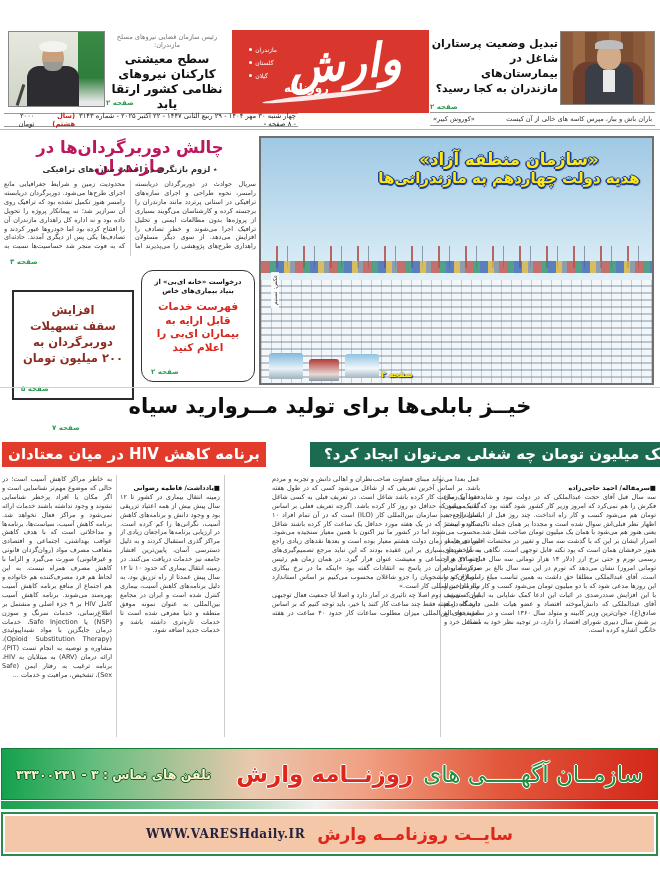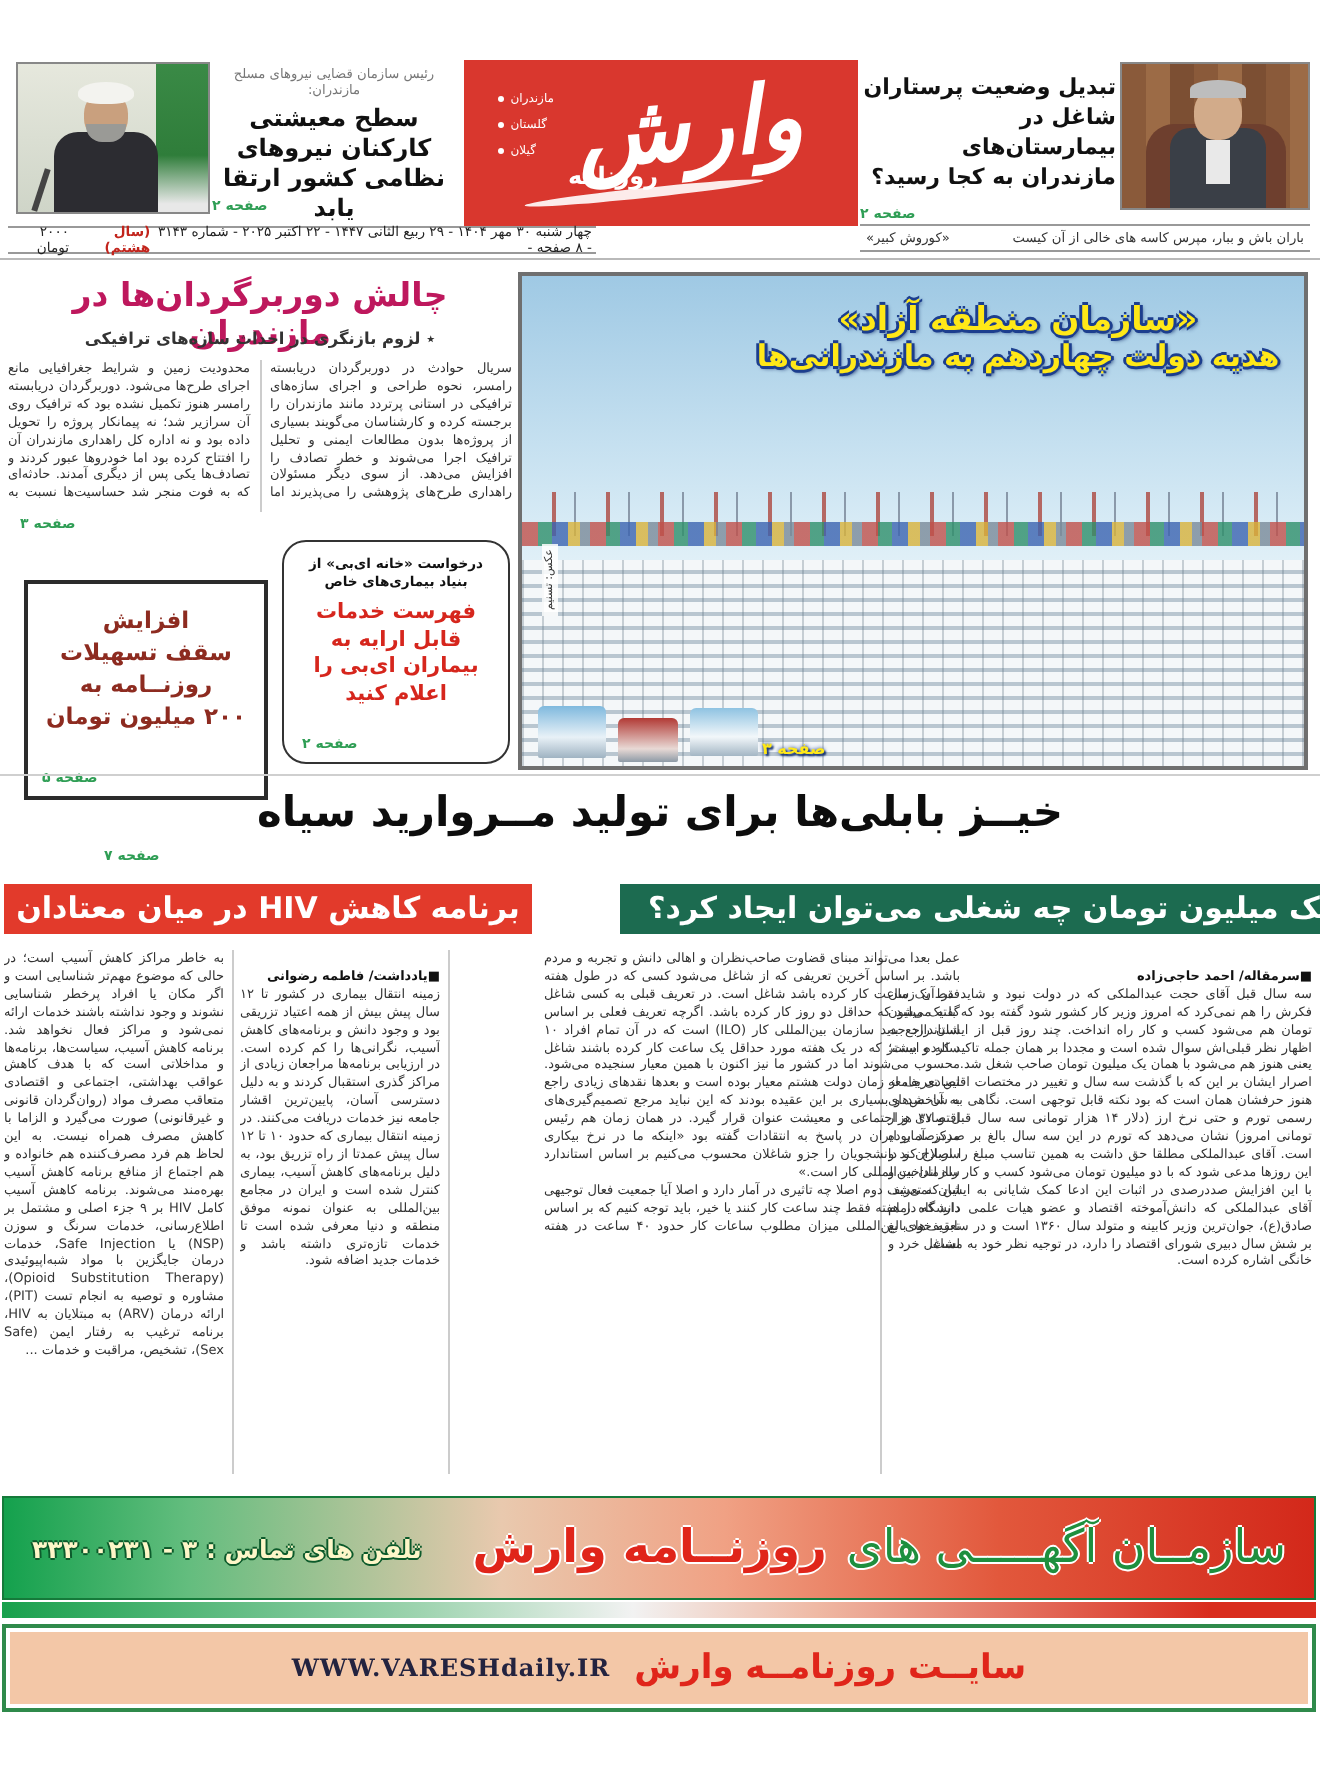--- a/index.html
+++ b/index.html
@@ -148,21 +148,21 @@
   <div class="abs fa ut-headline" style="left:0;top:138px;width:260px;">چالش دوربرگردان‌ها در مازندران</div>
   <div class="abs fa ut-subhead" style="left:0;top:164px;width:260px;">٭ لزوم بازنگری در احداث سازه‌های ترافیکی</div>
   <div class="abs" style="left:4px;top:180px;width:252px;height:76px;">
     <div class="bodytext twocol">سریال حوادث در دوربرگردان دریابسته رامسر، نحوه طراحی و اجرای سازه‌های ترافیکی در استانی پرتردد مانند مازندران را برجسته کرده و کارشناسان می‌گویند بسیاری از پروژه‌ها بدون مطالعات ایمنی و تحلیل ترافیک اجرا می‌شوند و خطر تصادف را افزایش می‌دهد. از سوی دیگر مسئولان راهداری طرح‌های پژوهشی را می‌پذیرند اما محدودیت زمین و شرایط جغرافیایی مانع اجرای طرح‌ها می‌شود. دوربرگردان دریابسته رامسر هنوز تکمیل نشده بود که ترافیک روی آن سرازیر شد؛ نه پیمانکار پروژه را تحویل داده بود و نه اداره کل راهداری مازندران آن را افتتاح کرده بود اما خودروها عبور کردند و تصادف‌ها یکی پس از دیگری آمدند. حادثه‌ای که به فوت منجر شد حساسیت‌ها نسبت به ضعف یا نبود استانداردهای فنی و ایمنی در این سازه و پروژه‌های مشابه را افزایش داد؛ حتی دادستان رامسر به دلیل برخی کوتاهی‌های پیمانکار و دیگر عوامل علیه متولیان پروژه اعلام جرم کرد. وقوع حوادث و تصادف‌های سریالی در این نقطه سبب شد تا طراحی و اجرای سازه‌های ترافیکی در استان، زیر ذره‌بین کارشناسان قرار گیرد. کارشناسان حوزه راه و حمل‌ونقل معتقدند با توجه به ویژگی‌های ...</div>
   </div>
   <div class="abs badge fa" style="left:10px;top:258px;">صفحه ۳</div>
 
   <div class="abs loanbox" style="left:12px;top:270px;width:122px;height:110px;padding-top:10px;">
     <div class="loan-line fa">افزایش</div>
     <div class="loan-line fa">سقف تسهیلات</div>
-    <div class="loan-line fa">روزنــامه به</div>
+    <div class="loan-line fa">دوربرگردان به</div>
     <div class="loan-line fa">۲۰۰ میلیون تومان</div>
     <div class="abs badge fa" style="left:7px;bottom:5px;">صفحه ۵</div>
   </div>
 
   <div class="abs ebbox" style="left:141px;top:270px;width:114px;height:112px;padding:7px 5px;">
     <div class="eb-kicker fa">درخواست «خانه ای‌بی» از بنیاد بیماری‌های خاص</div>
     <div class="eb-headline fa" style="margin-top:4px;">فهرست خدمات قابل ارایه به بیماران ای‌بی را اعلام کنید</div>
     <div class="abs badge fa" style="left:9px;bottom:5px;">صفحه ۲</div>
   </div>
 

